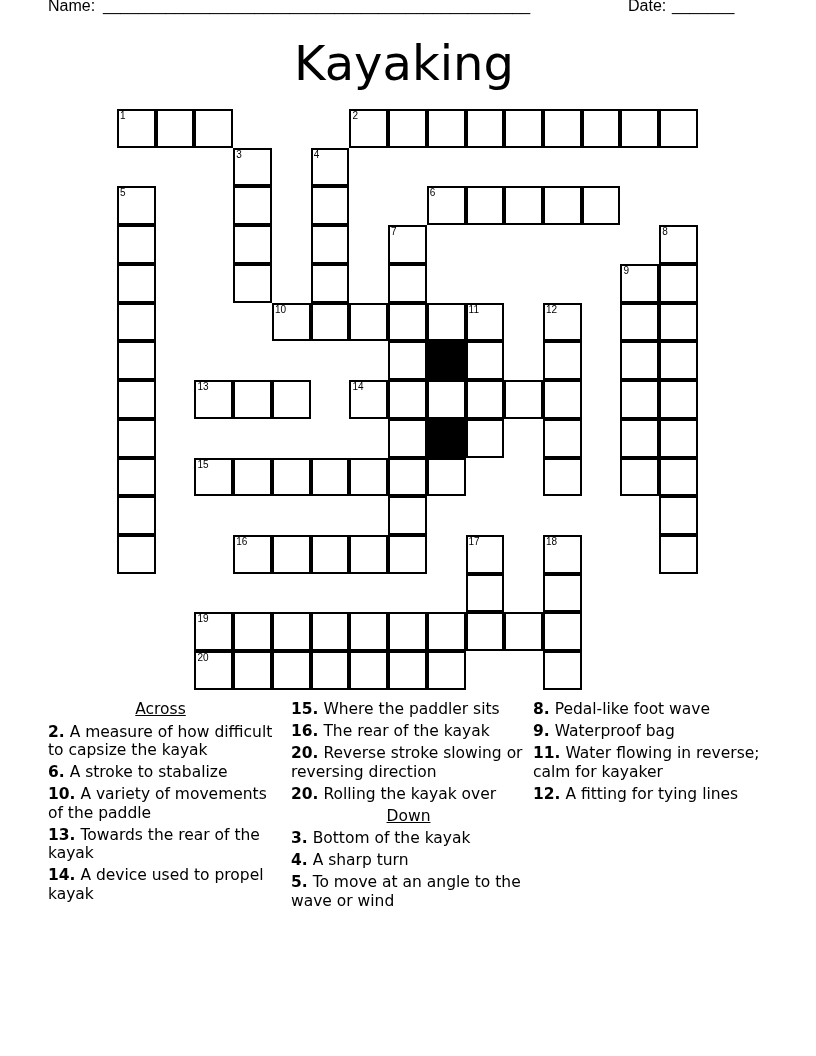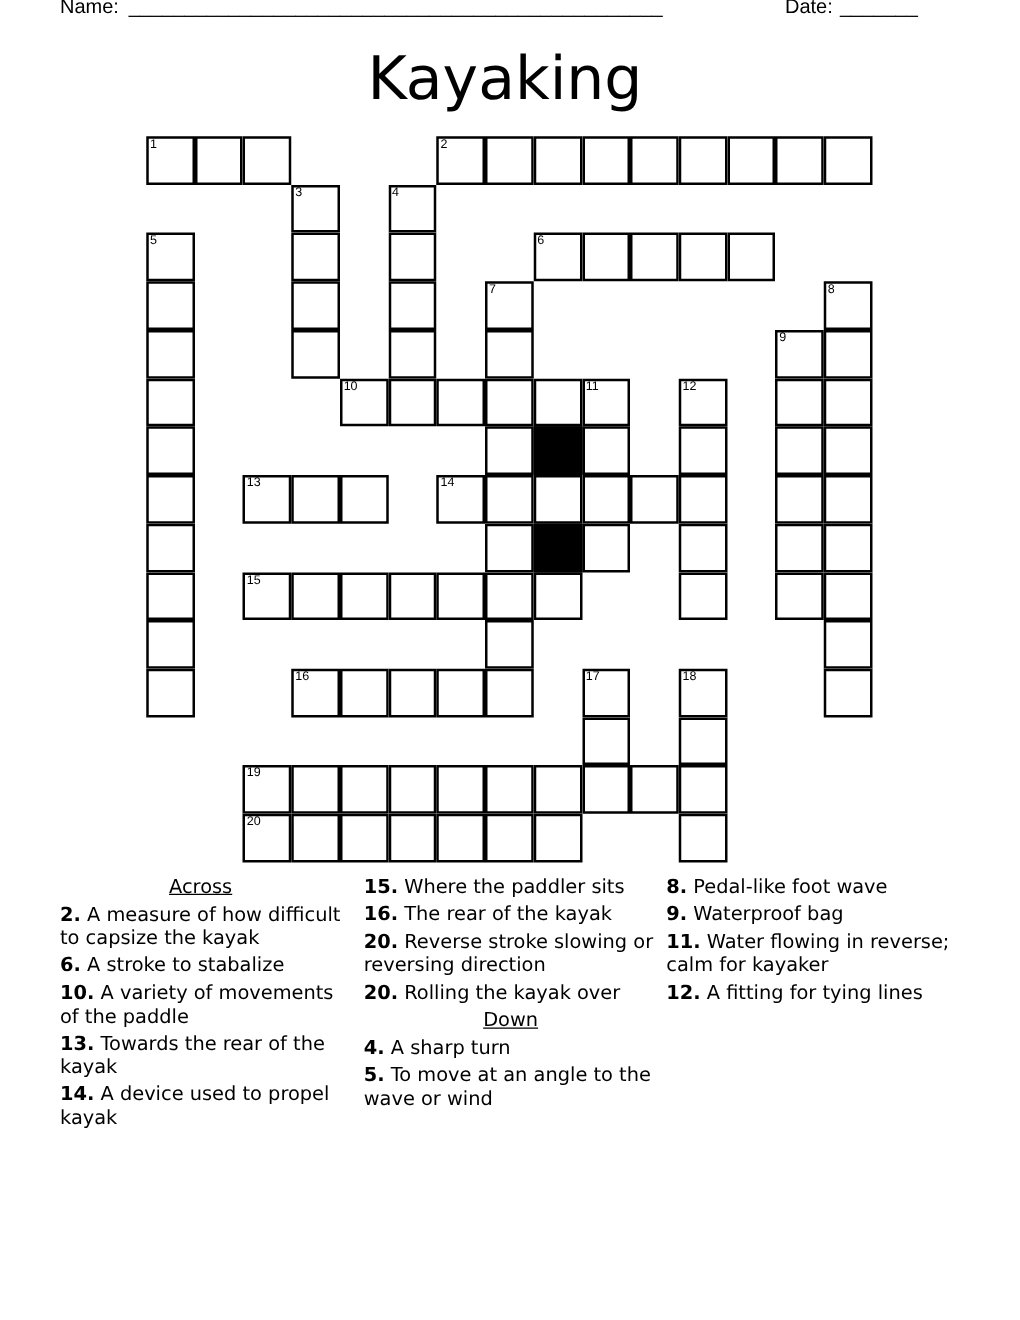--- a/index.html
+++ b/index.html
@@ -197,20 +197,21 @@
   <div class="clue"><b>13.</b> <span>Towards the rear of the kayak</span></div>
   <div class="clue"><b>14.</b> <span>A device used to propel kayak</span></div>
 </div>
 
 <div class="clues col2">
   <div class="clue"><b>15.</b> <span>Where the paddler sits</span></div>
   <div class="clue"><b>16.</b> <span>The rear of the kayak</span></div>
   <div class="clue"><b>20.</b> <span>Reverse stroke slowing or reversing direction</span></div>
   <div class="clue"><b>20.</b> <span>Rolling the kayak over</span></div>
   <span class="section-title">Down</span>
+  <div class="clue"><b>3.</b> <span>Bottom of the kayak</span></div>
   <div class="clue"><b>4.</b> <span>A sharp turn</span></div>
   <div class="clue"><b>5.</b> <span>To move at an angle to the wave or wind</span></div>
 </div>
 
 <div class="clues col3">
   <div class="clue"><b>8.</b> <span>Pedal-like foot wave</span></div>
   <div class="clue"><b>9.</b> <span>Waterproof bag</span></div>
   <div class="clue"><b>11.</b> <span>Water flowing in reverse; calm for kayaker</span></div>
   <div class="clue"><b>12.</b> <span>A fitting for tying lines</span></div>
 </div>

